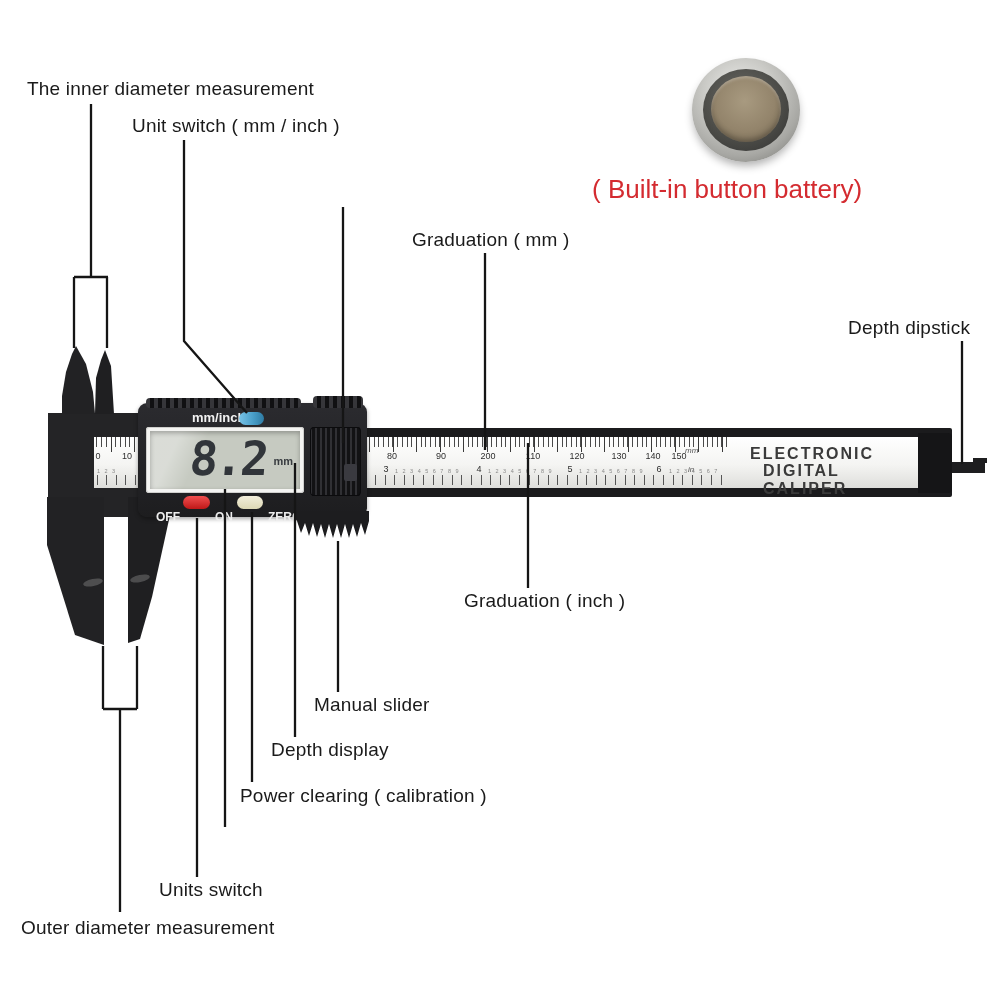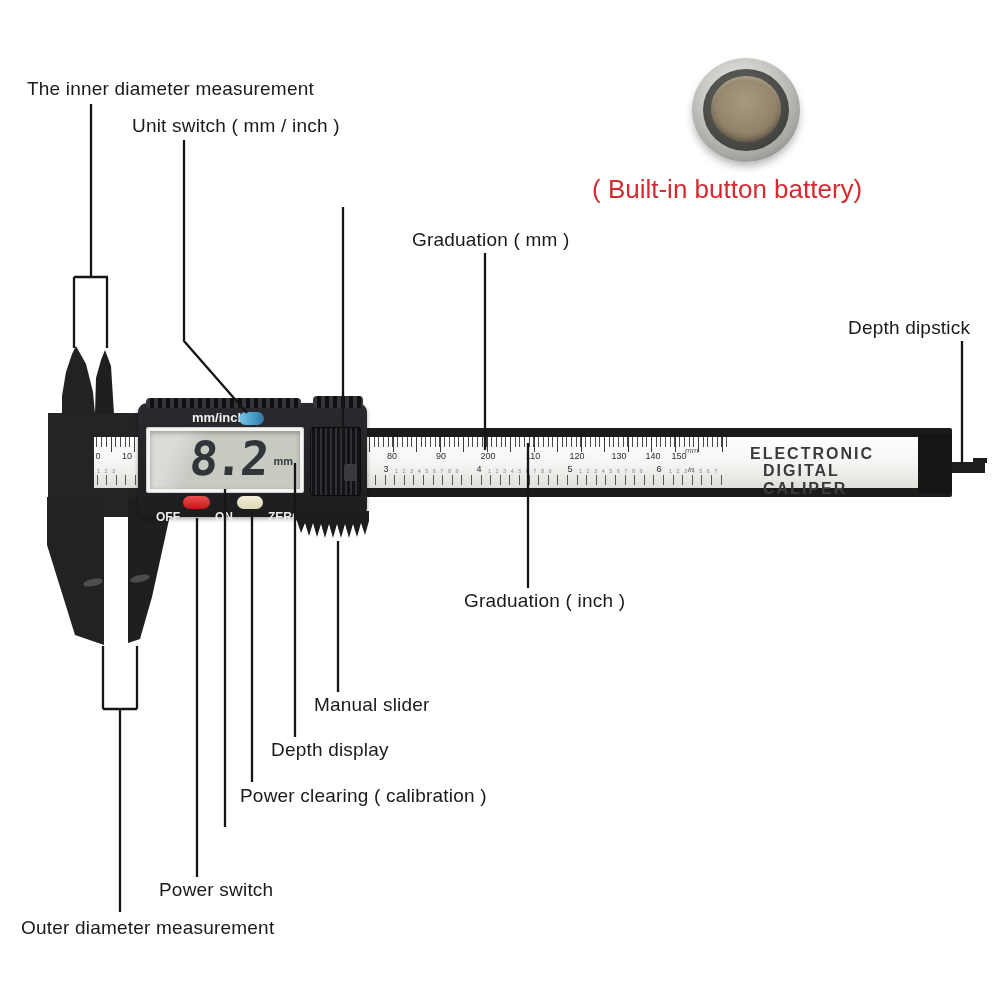--- a/index.html
+++ b/index.html
@@ -175,16 +175,16 @@
 
   <div class="lbl" style="left:132px;top:115px">Unit switch ( mm / inch )</div>
   <div class="lbl" style="left:27px;top:78px">The inner diameter measurement</div>
   <div class="lbl-red" style="left:592px;top:174px">( Built-in button battery)</div>
   <div class="lbl" style="left:412px;top:229px">Graduation ( mm )</div>
   <div class="lbl" style="left:848px;top:317px">Depth dipstick</div>
   <div class="lbl" style="left:464px;top:590px">Graduation ( inch )</div>
   <div class="lbl" style="left:314px;top:694px">Manual slider</div>
   <div class="lbl" style="left:271px;top:739px">Depth display</div>
   <div class="lbl" style="left:240px;top:785px">Power clearing ( calibration )</div>
-  <div class="lbl" style="left:159px;top:879px">Power switch</div>
+  <div class="lbl" style="left:159px;top:879px">Units switch</div>
   <div class="lbl" style="left:21px;top:917px">Outer diameter measurement</div>
 
 </div>
 
 </body></html>

